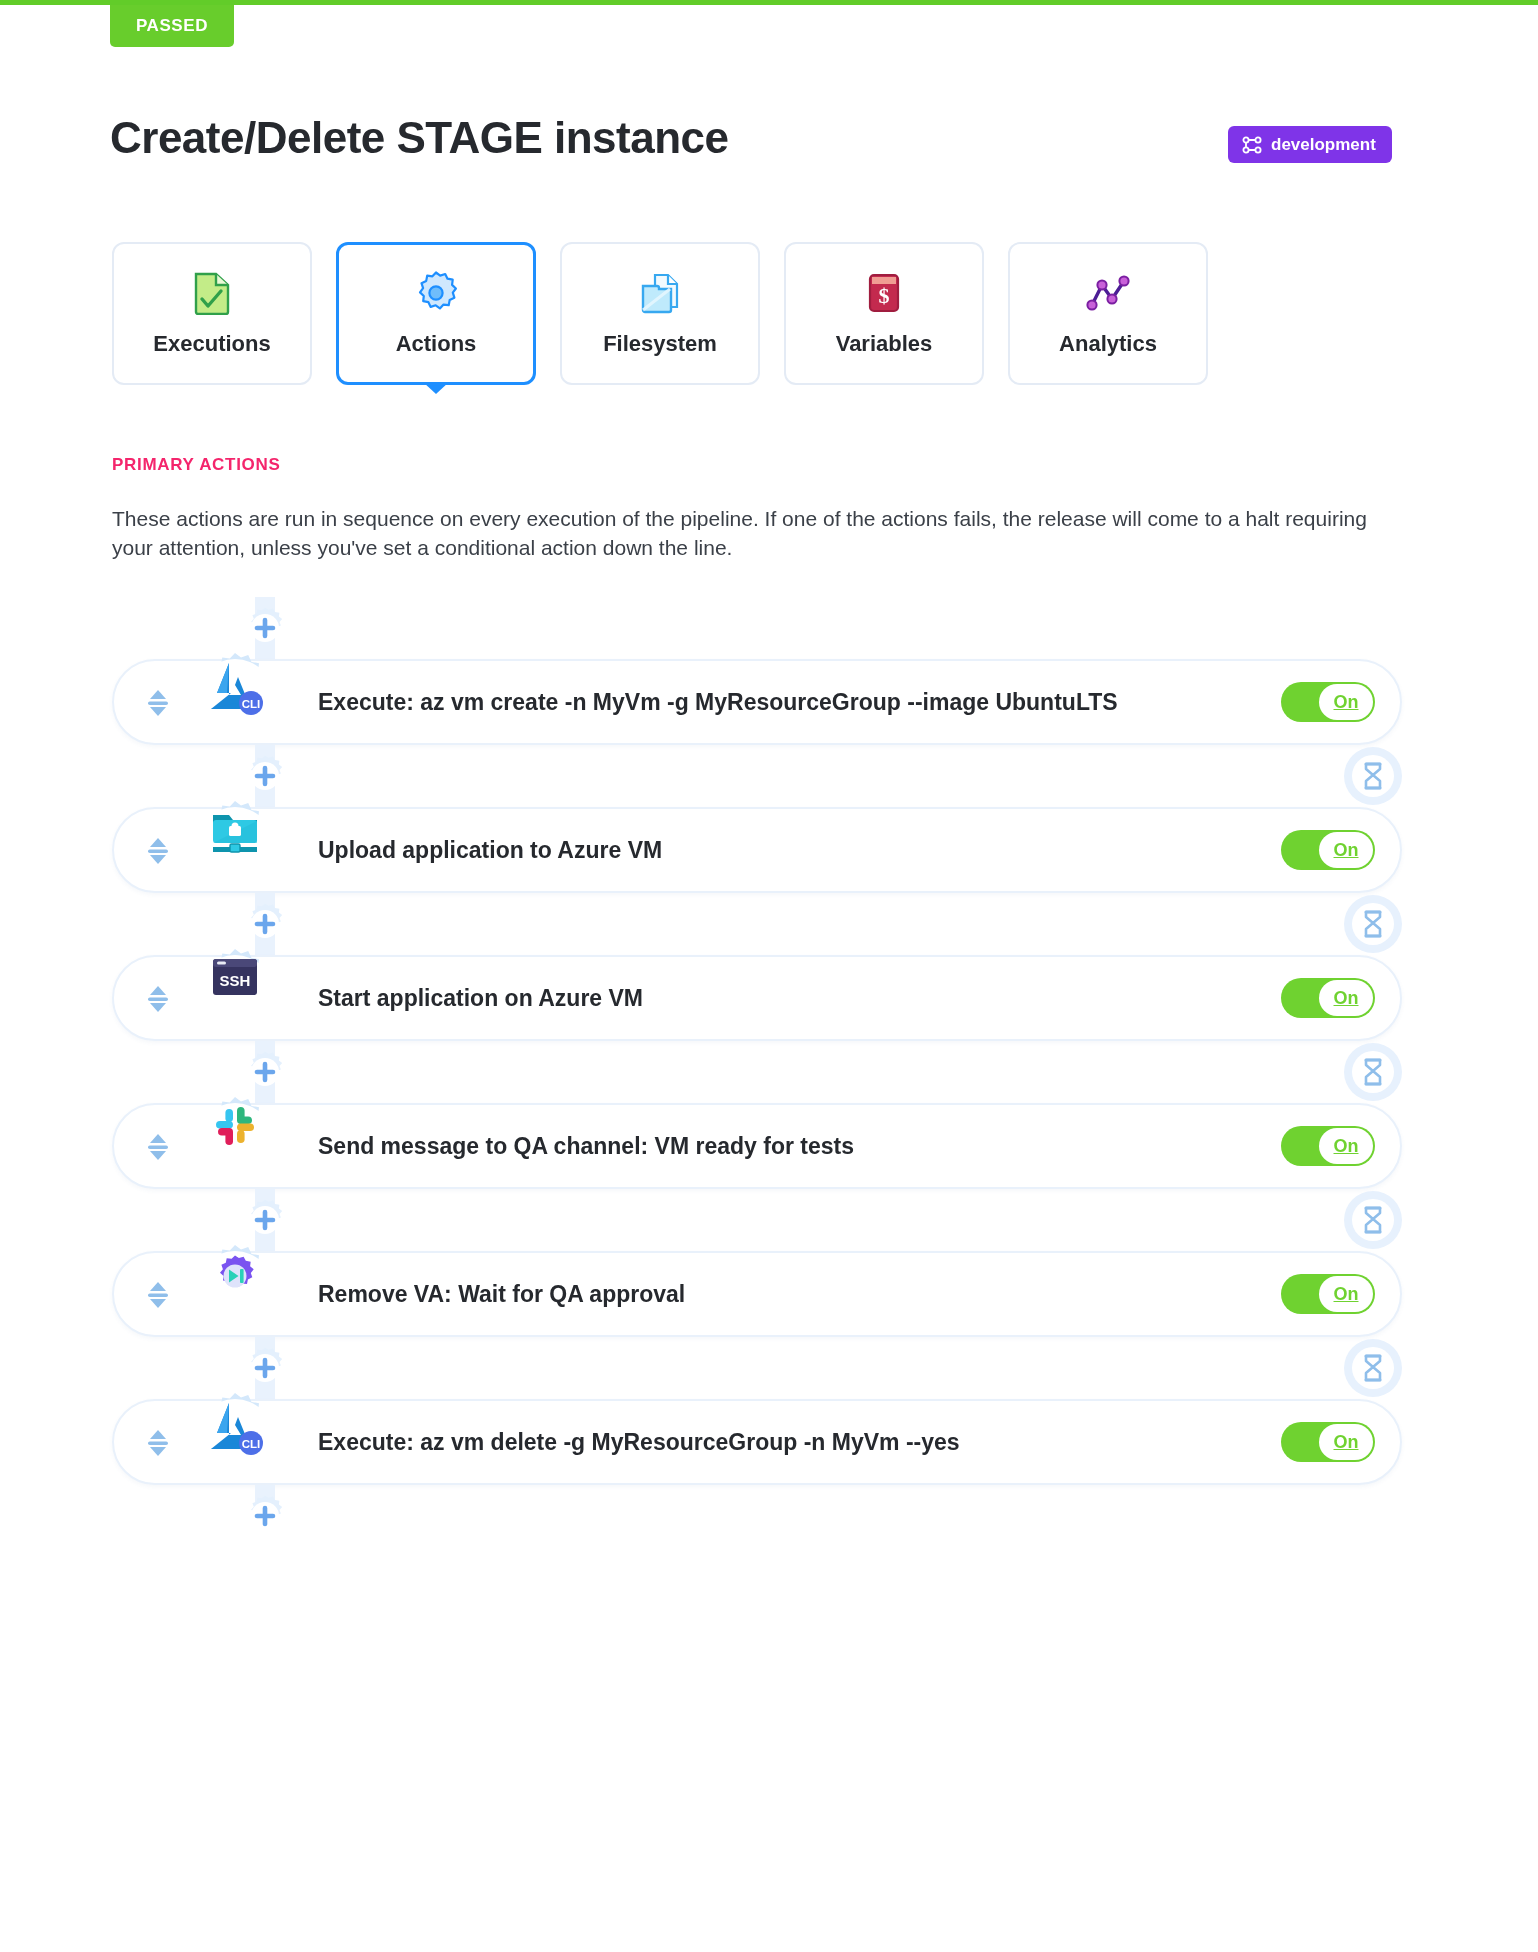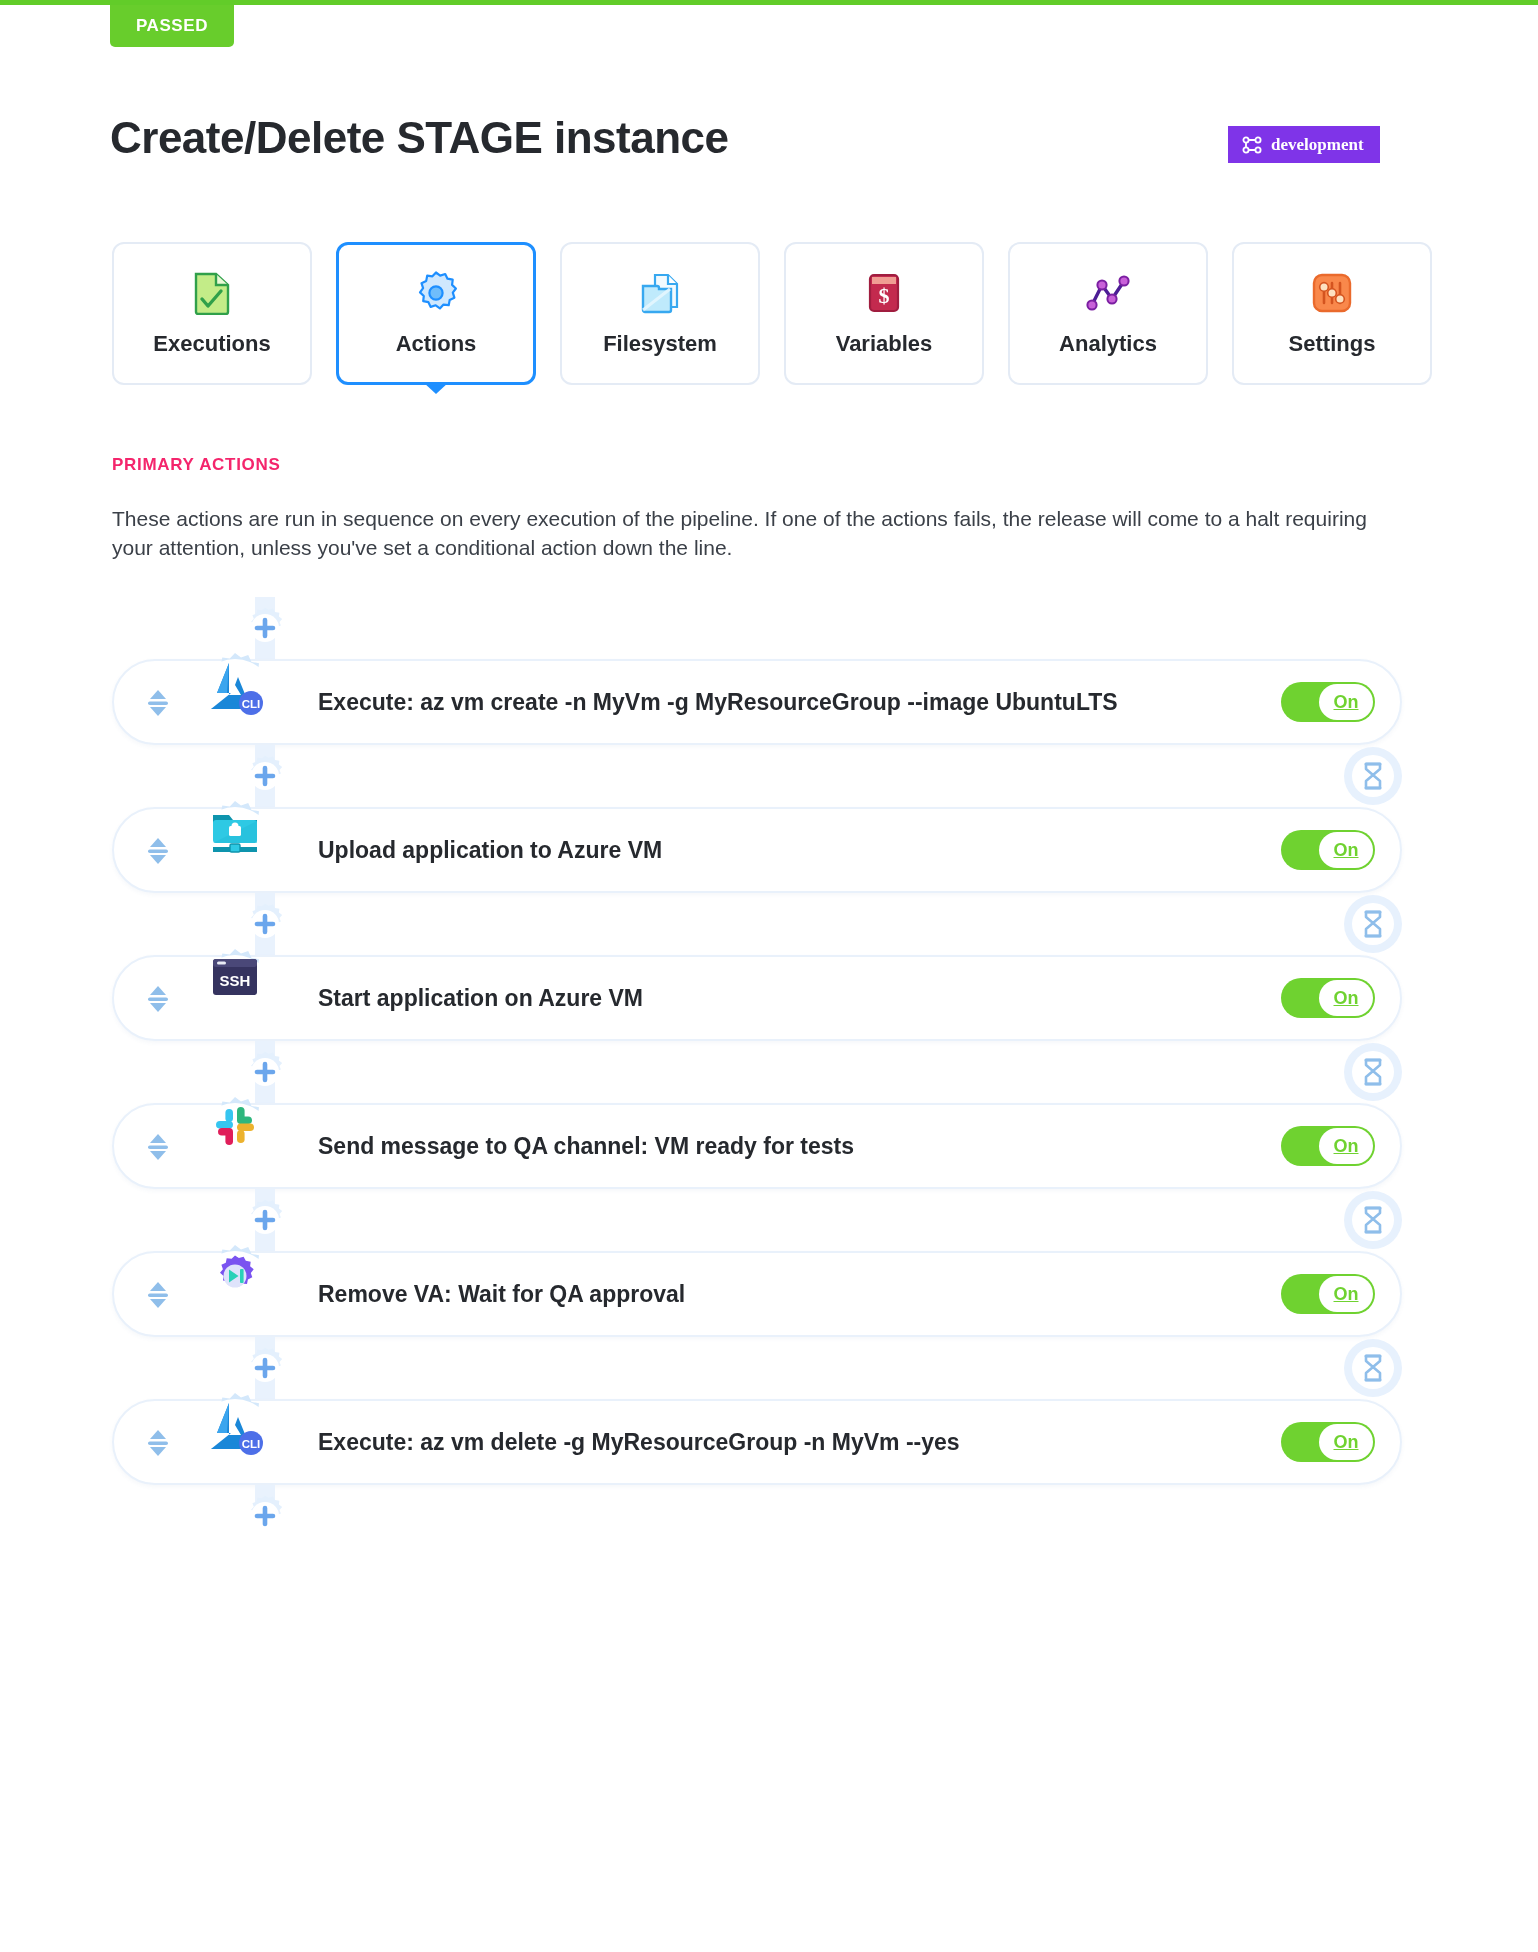--- a/index.html
+++ b/index.html
@@ -55,28 +55,27 @@
     color: #26292e;
     letter-spacing: -0.5px;
   }
   .env-badge {
     position: absolute;
     top: 126px;
     left: 1228px;
     height: 37px;
     padding: 0 16px 0 14px;
     background: #7f34e8;
-    border-radius: 0;
+    border-radius: 6px;
     color: #fff;
     font-size: 17px;
     font-weight: bold;
     display: flex;
     align-items: center;
     gap: 9px;
-    font-family: Liberation Serif, serif;
   }
 
   
   .tabs {
     position: absolute;
     top: 242px;
     left: 112px;
     display: flex;
     gap: 24px;
   }
@@ -357,32 +356,20 @@
           <path d="M6 30 L16 10 L26 24 L38 6" fill="none" stroke="#4c1d95" stroke-width="3.4" stroke-linejoin="round"></path>
           <circle cx="6" cy="30" r="4.6" fill="#c860d8" stroke="#7b1fa2" stroke-width="2"></circle>
           <circle cx="16" cy="10" r="4.6" fill="#c860d8" stroke="#7b1fa2" stroke-width="2"></circle>
           <circle cx="26" cy="24" r="4.6" fill="#c860d8" stroke="#7b1fa2" stroke-width="2"></circle>
           <circle cx="38" cy="6" r="4.6" fill="#c860d8" stroke="#7b1fa2" stroke-width="2"></circle>
         </svg>
       </span>
       <span class="tab-label">Analytics</span>
     </div>
 
-    <div class="tab">
-      <span class="tab-icon">
-        <svg width="42" height="42" viewBox="0 0 42 42">
-          <rect x="3" y="3" width="36" height="36" rx="8" fill="#f9884b" stroke="#ea6a2c" stroke-width="2.4"></rect>
-          <path d="M13 11 V31 M21 11 V31 M29 11 V31" stroke="#d4541f" stroke-width="2.6" stroke-linecap="round"></path>
-          <circle cx="13" cy="15" r="4.3" fill="#fde2c0" stroke="#d4541f" stroke-width="1.6"></circle>
-          <circle cx="21" cy="21" r="4.3" fill="#fde2c0" stroke="#d4541f" stroke-width="1.6"></circle>
-          <circle cx="29" cy="27" r="4.3" fill="#fde2c0" stroke="#d4541f" stroke-width="1.6"></circle>
-        </svg>
-      </span>
-      <span class="tab-label">Settings</span>
-    </div>
   </div>
 
   <div class="section-head">PRIMARY ACTIONS</div>
   <div class="section-desc">These actions are run in sequence on every execution of the pipeline. If one of the actions fails, the release will come to a halt requiring your attention, unless you've set a conditional action down the line.</div>
 
   <div class="pipeline">
 
     <div class="connector">
       <div class="rail"></div>
       <div class="addgear">

